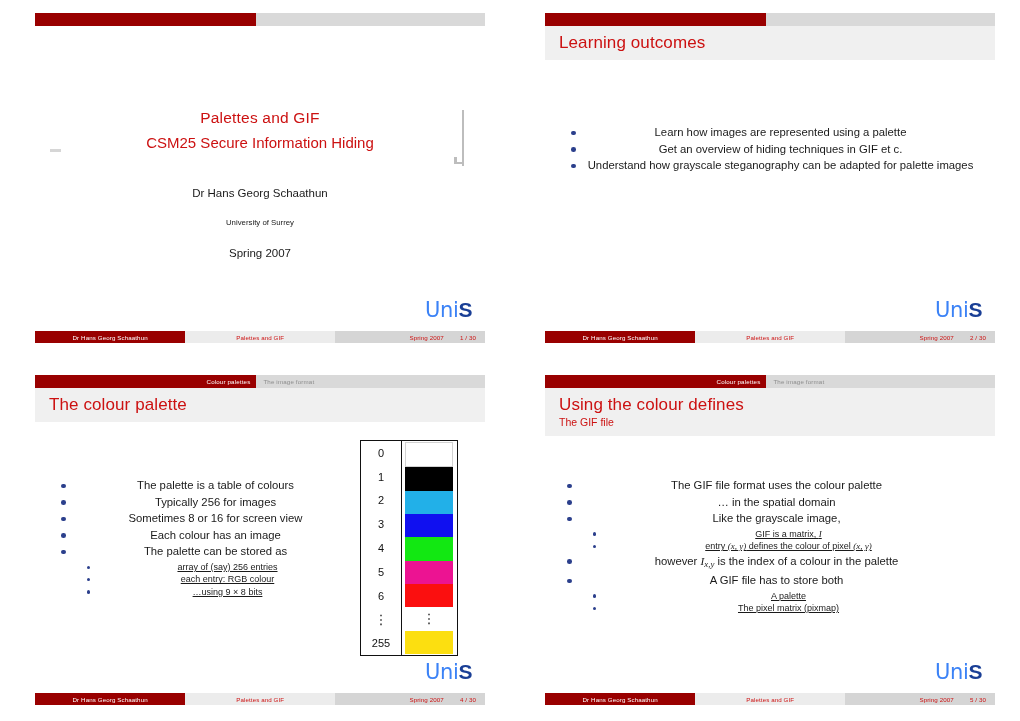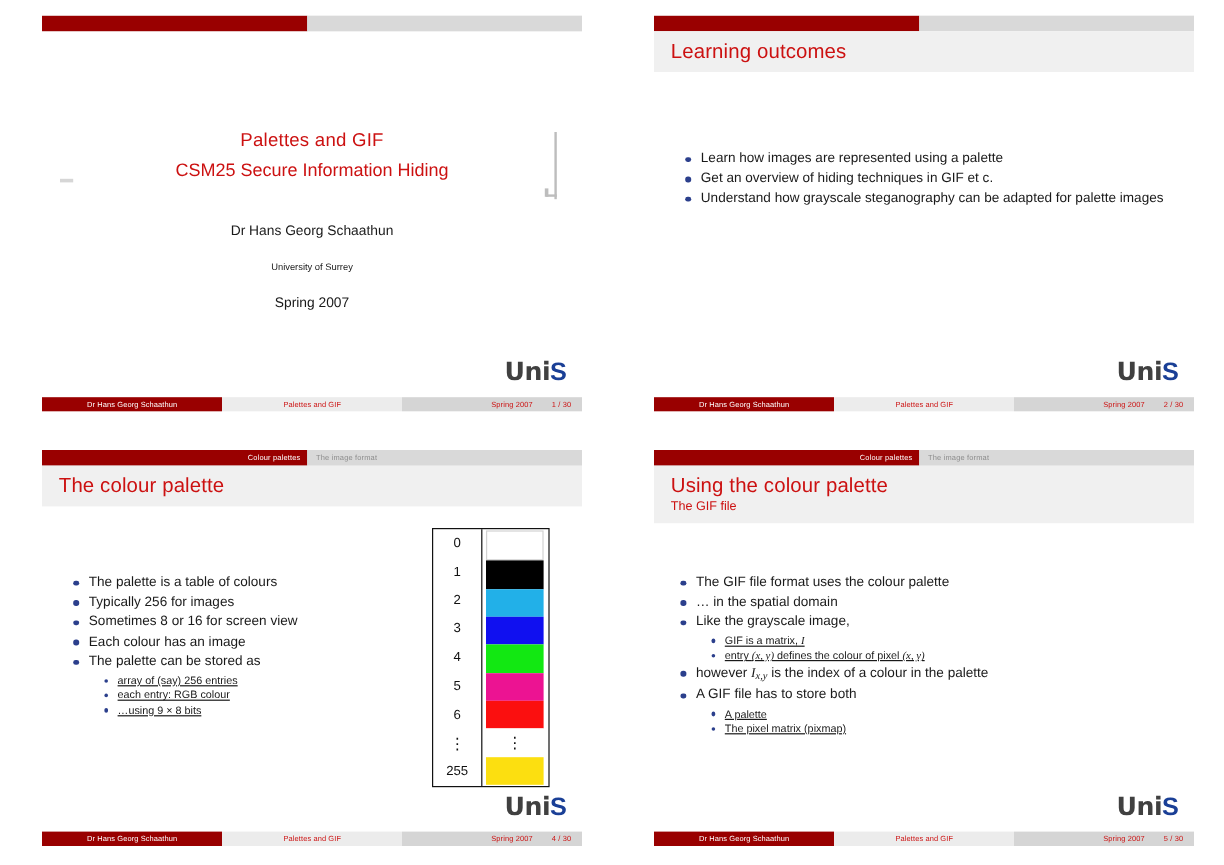--- a/index.html
+++ b/index.html
@@ -172,20 +172,21 @@
     margin: 0;
     padding: 0;
   }
   ul.lvl1 > li {
     position: relative;
     color: #1a1a1a;
     font-size: 11.3px;
     line-height: 15.6px;
     padding-left: 17px;
     margin-bottom: 1px;
+    text-align: center;
   }
   ul.lvl1 > li > .b1 {
     position: absolute;
     left: 4px;
     top: 5.5px;
     width: 4.6px;
     height: 4.6px;
     border-radius: 50%;
     background: #2b3f8c;
   }
@@ -268,21 +269,21 @@
   
   .unis {
     position: absolute;
     right: 13px;
     bottom: 22px;
     font-size: 21px;
     letter-spacing: -.4px;
     line-height: 1;
     white-space: nowrap;
   }
-  .unis .uni { color: #404040; font-family: "DejaVu Sans", sans-serif; font-weight: 700; }
+  .unis .uni { color: #3b82f6; font-family: "DejaVu Sans", sans-serif; font-weight: 400; }
   .unis .s  { color: #1a3f96; font-weight: bold; }
 
   
   .footer {
     position: absolute;
     left: 0;
     bottom: 0;
     width: 450px;
     height: 12px;
     display: flex;
@@ -462,21 +463,21 @@
     <div class="navbar">
       <div class="nav-red" style="width:49.2%;">
         <span class="nav-label-on">Colour palettes</span>
       </div>
       <div class="nav-rest">
         <span class="nav-label-off">The image format</span>
       </div>
     </div>
 
     <div class="titleband">
-      <div class="frametitle">Using the colour palette</div>
+      <div class="frametitle">Using the colour defines</div>
       <div class="framesubtitle">The GIF file</div>
     </div>
 
     <div class="body" style="top:103px; left:18px; width:410px;">
       <ul class="lvl1">
         <li><span class="b1"></span><span>The GIF file format uses the colour palette</span></li>
         <li><span class="b1"></span><span>… in the spatial domain</span></li>
         <li><span class="b1"></span><span>Like the grayscale image,</span>
           <ul class="lvl2">
             <li><span class="b2"></span><span>GIF is a matrix, </span><span class="mi">I</span></li>

